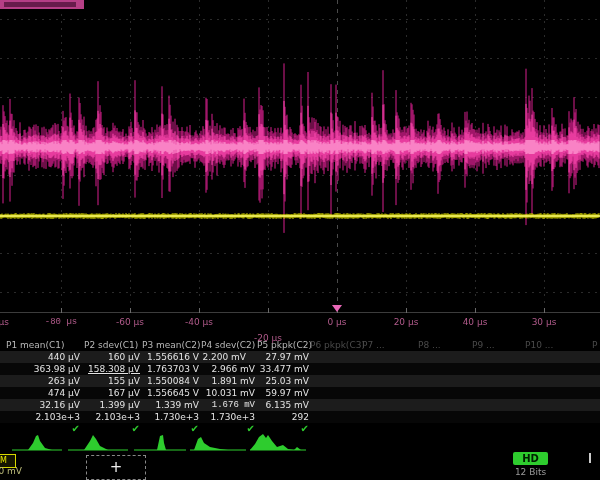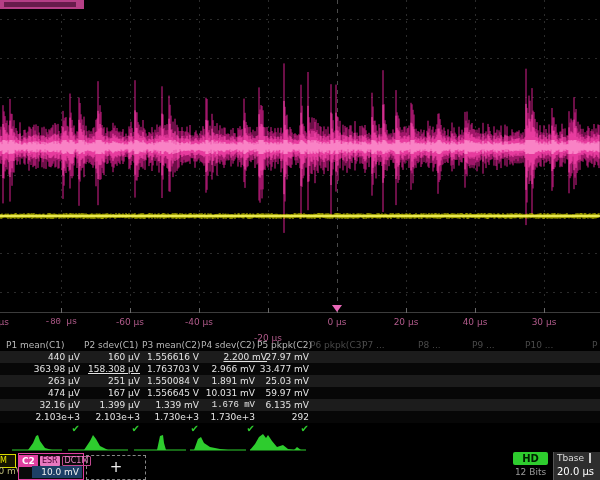--- a/index.html
+++ b/index.html
@@ -124,29 +124,29 @@
       <span class="mcell mhead" style="left: 257px; width: 52px; top: 339px;">P5 pkpk(C2)</span>
       <span class="mcell mhead dim" style="left: 310px; width: 52px; top: 339px;">P6 pkpk(C3)</span>
       <span class="mcell mhead dim" style="left: 362px; width: 52px; top: 339px;">P7 ...</span>
       <span class="mcell mhead dim" style="left: 418px; width: 52px; top: 339px;">P8 ...</span>
       <span class="mcell mhead dim" style="left: 472px; width: 52px; top: 339px;">P9 ...</span>
       <span class="mcell mhead dim" style="left: 525px; width: 52px; top: 339px;">P10 ...</span>
       <span class="mcell mhead dim" style="left: 592px; width: 52px; top: 339px;">P</span>
       <span class="mcell mval" style="left: 6px; width: 74px; top: 351px;">440 µV</span>
       <span class="mcell mval" style="left: 84px; width: 56px; top: 351px;">160 µV</span>
       <span class="mcell mval" style="left: 142px; width: 57px; top: 351px;">1.556616 V</span>
-      <span class="mcell mval" style="left: 213px; width: 54px; top: 351px; text-decoration: underline;">2.200 mV</span>
+      <span class="mcell mval" style="left: 192px; width: 54px; top: 351px;">2.200 mV</span>
       <span class="mcell mval" style="left: 257px; width: 52px; top: 351px;">27.97 mV</span>
       <span class="mcell mval" style="left: 6px; width: 74px; top: 363px;">363.98 µV</span>
       <span class="mcell mval" style="left: 84px; width: 56px; top: 363px; text-decoration: underline;">158.308 µV</span>
       <span class="mcell mval" style="left: 142px; width: 57px; top: 363px;">1.763703 V</span>
       <span class="mcell mval" style="left: 201px; width: 54px; top: 363px;">2.966 mV</span>
       <span class="mcell mval" style="left: 257px; width: 52px; top: 363px;">33.477 mV</span>
       <span class="mcell mval" style="left: 6px; width: 74px; top: 375px;">263 µV</span>
-      <span class="mcell mval" style="left: 84px; width: 56px; top: 375px;">251 µV</span>
+      <span class="mcell mval" style="left: 84px; width: 56px; top: 375px;">155 µV</span>
       <span class="mcell mval" style="left: 142px; width: 57px; top: 375px;">1.550084 V</span>
       <span class="mcell mval" style="left: 201px; width: 54px; top: 375px;">1.891 mV</span>
       <span class="mcell mval" style="left: 257px; width: 52px; top: 375px;">25.03 mV</span>
       <span class="mcell mval" style="left: 6px; width: 74px; top: 387px;">474 µV</span>
       <span class="mcell mval" style="left: 84px; width: 56px; top: 387px;">167 µV</span>
       <span class="mcell mval" style="left: 142px; width: 57px; top: 387px;">1.556645 V</span>
       <span class="mcell mval" style="left: 201px; width: 54px; top: 387px;">10.031 mV</span>
       <span class="mcell mval" style="left: 257px; width: 52px; top: 387px;">59.97 mV</span>
       <span class="mcell mval" style="left: 6px; width: 74px; top: 399px;">32.16 µV</span>
       <span class="mcell mval" style="left: 84px; width: 56px; top: 399px;">1.399 µV</span>
@@ -174,32 +174,20 @@
       <polygon points="84,20 90,11 93,5 96,9 100,16 108,20"></polygon>
       <polygon points="157,20 160,6 163,5 164,13 166,20"></polygon>
       <polygon points="194,20 198,9 201,7 204,13 210,17 220,19 228,20"></polygon>
       <polygon points="250,20 255,14 259,7 263,4 266,8 268,5 272,11 277,17 283,15 288,19 294,20 297,17 301,20"></polygon>
     </g>
   </svg>
 
   <div class="c1-badge">DC1M</div>
   <div class="c1-scale">0 mV</div>
 
-  <div class="desc c2-box">
-    <div class="c2-top">
-      <span class="c2-chip">C2</span>
-      <span class="b-esr">ESR</span>
-      <span class="b-dc1m">DC1M</span>
-    </div>
-    <div class="c2-scale">10.0 mV</div>
-  </div>
 
   <div class="add-box">+</div>
 
   <div class="hd-badge">HD</div>
   <div class="hd-bits">12 Bits</div>
 
-  <div class="tbase">
-    <span class="tlab">Tbase</span>
-    <span class="tval">20.0 µs</span>
-  </div>
   <div class="tbase-sep"></div>
 </div>
 
 </body></html>

